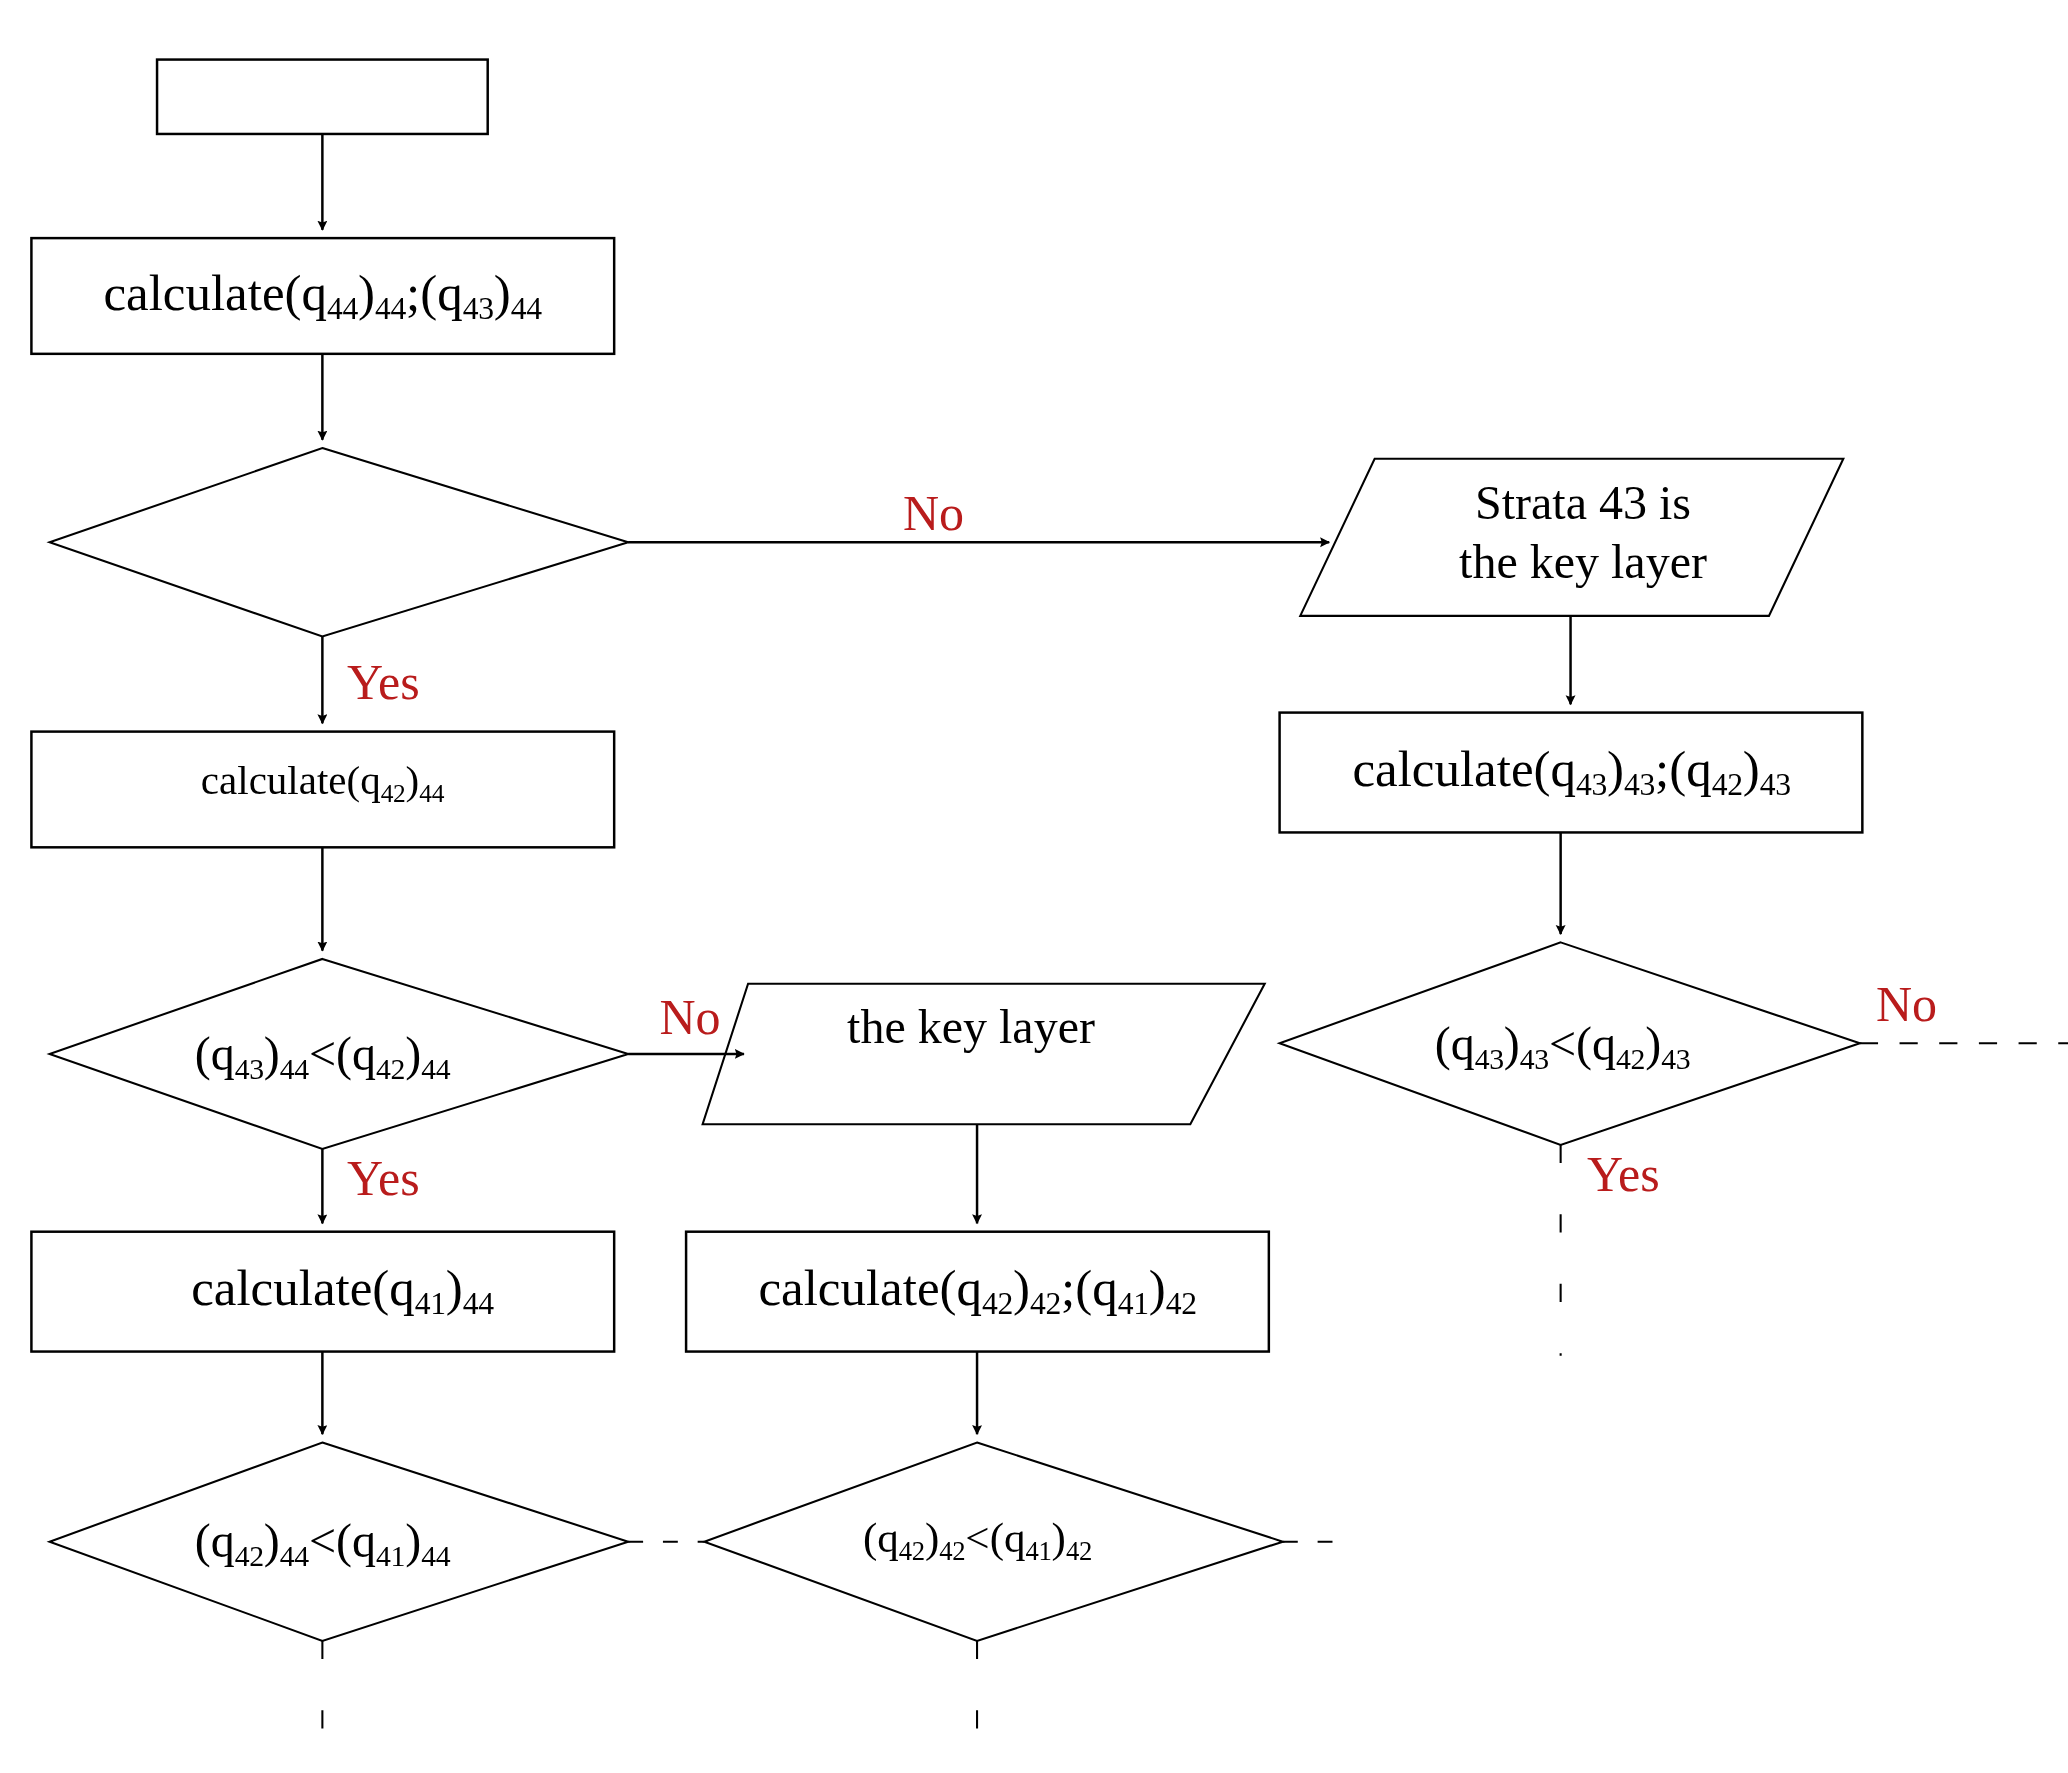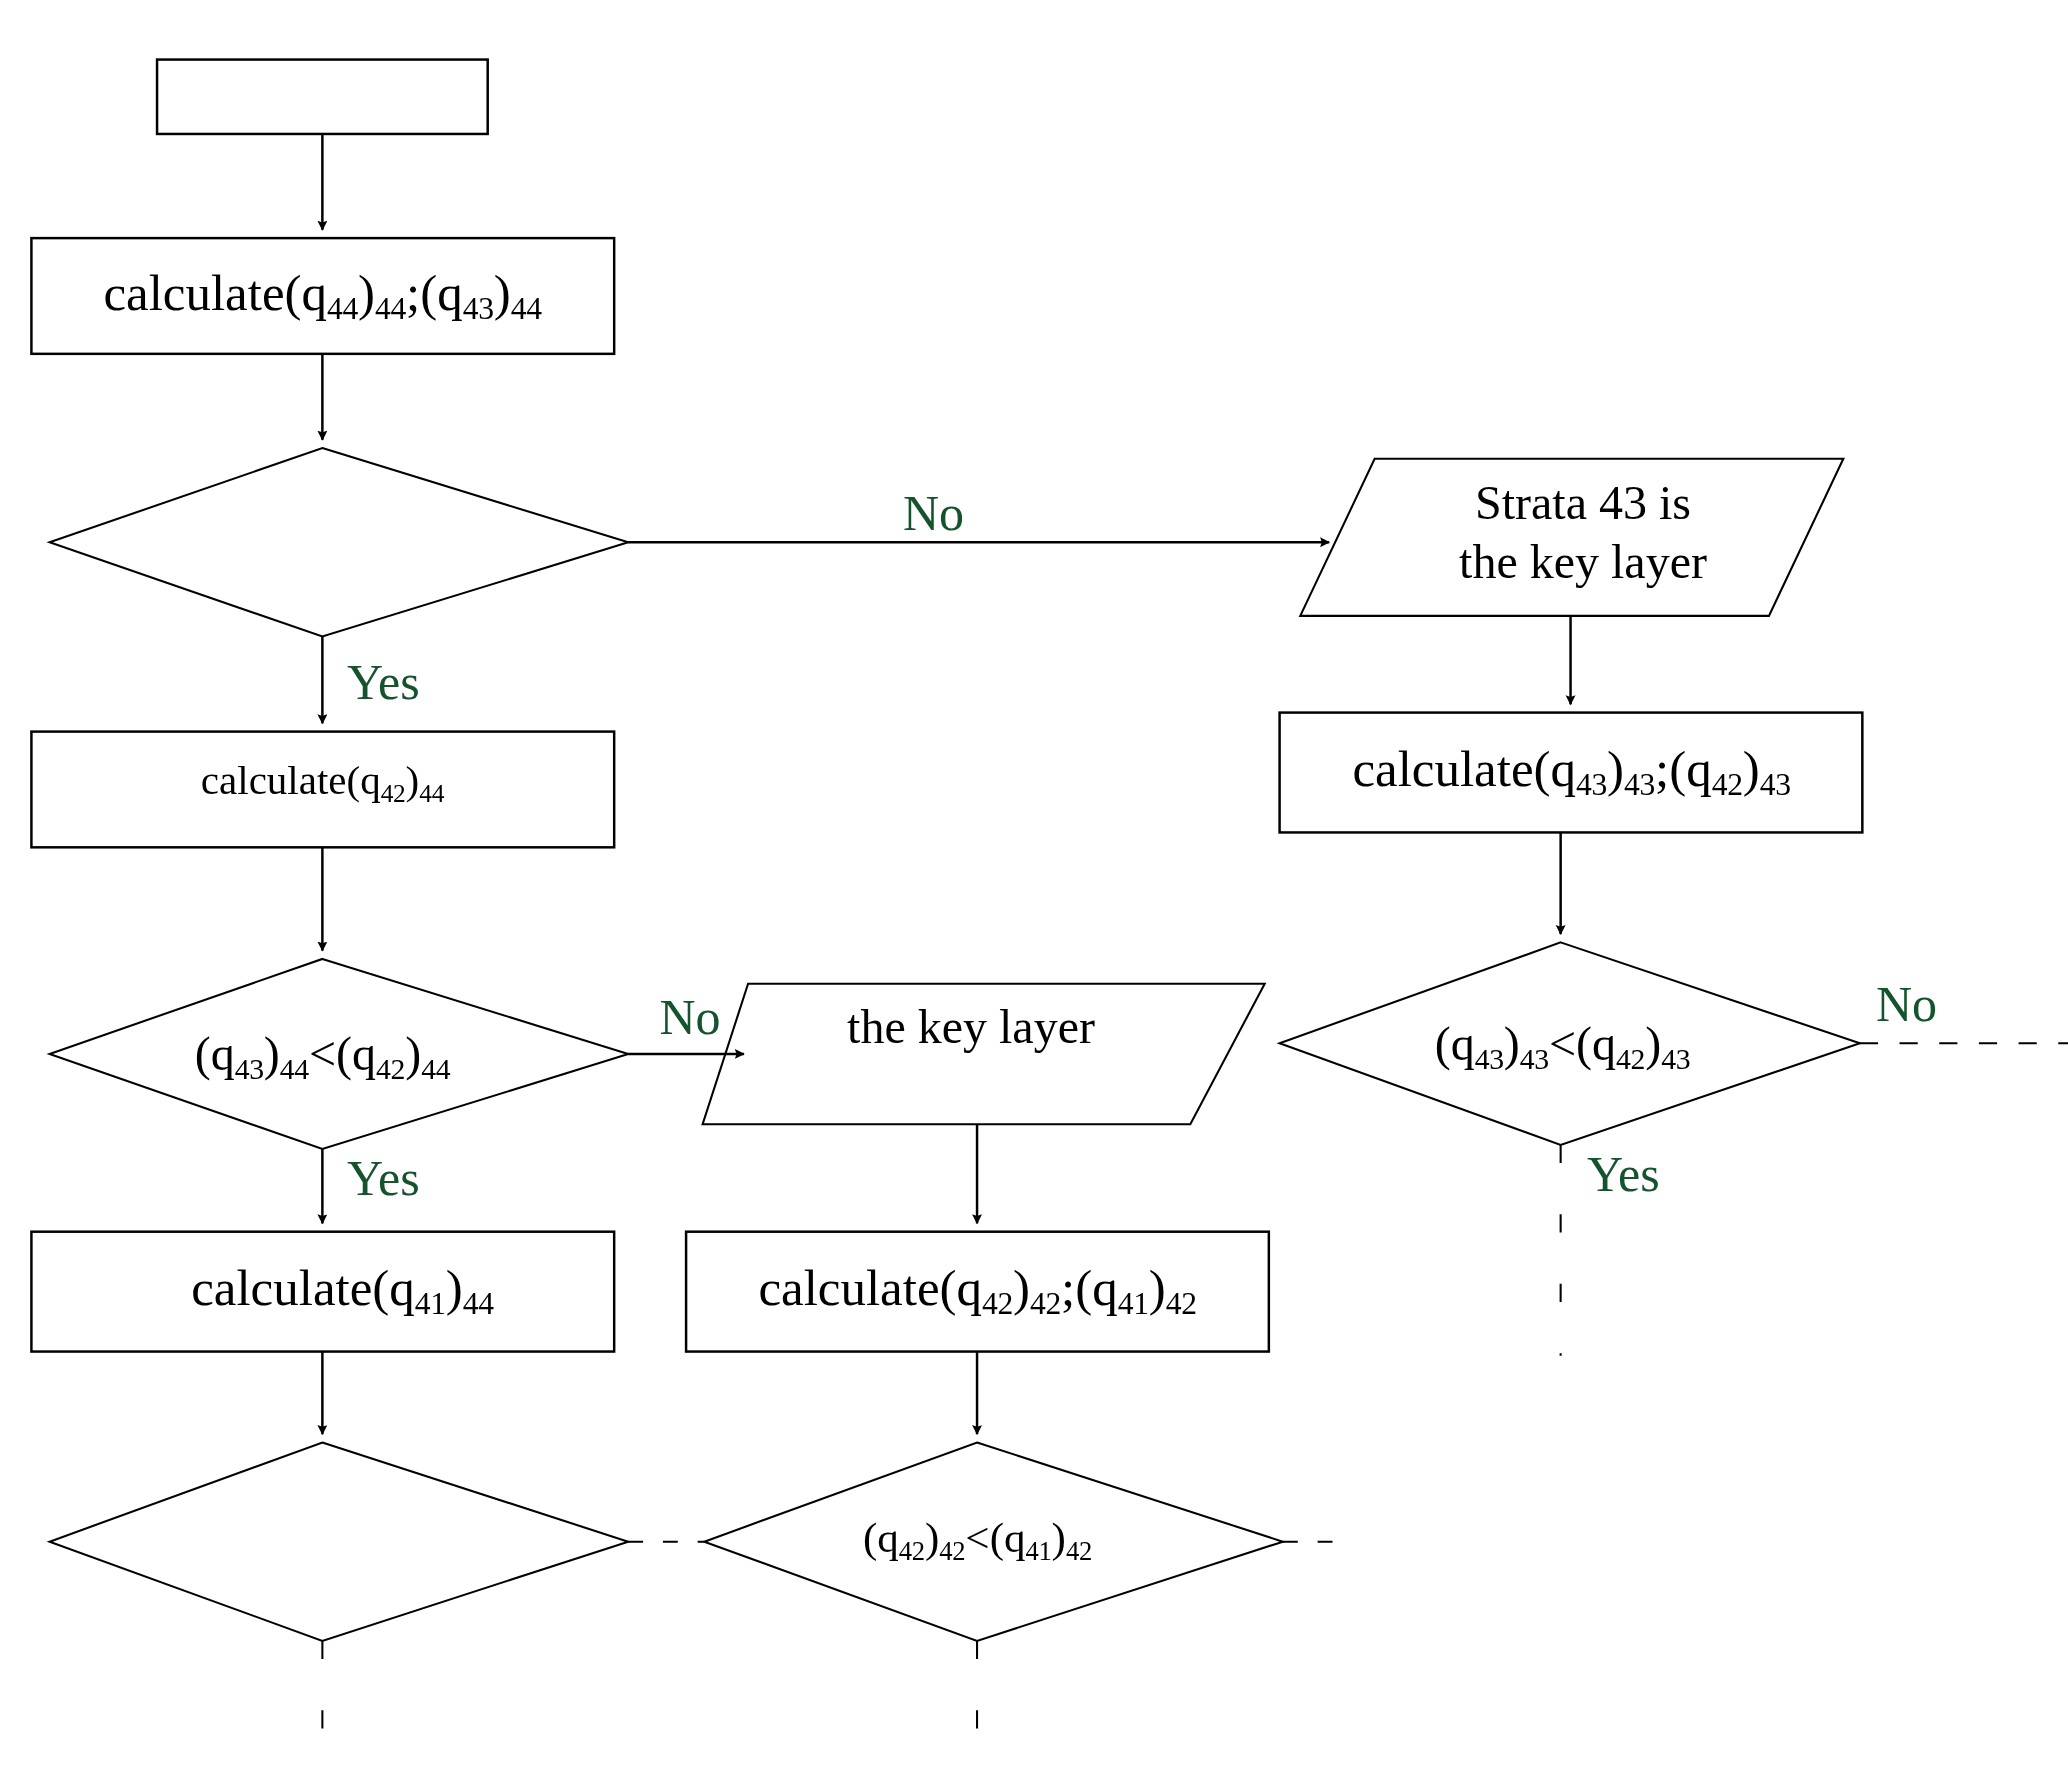--- a/index.html
+++ b/index.html
@@ -26,21 +26,21 @@
     position: absolute;
     color: #000000;
     text-align: center;
     line-height: 1.12;
     white-space: nowrap;
     pointer-events: none;
     font-weight: 400;
   }
   .edge-label {
     position: absolute;
-    color: #14532d;
+    color: #b91c1c;
     text-align: center;
     white-space: nowrap;
     font-weight: 400;
   }
   .sub {
     font-size: 0.62em;
     vertical-align: baseline;
     position: relative;
     top: 0.30em;
     letter-spacing: -0.01em;
@@ -164,19 +164,22 @@
   </div>
 
   <div class="node-label" style="left:31px; top:1260px; width:583px; font-size:51px;padding-left:20px;">
     <span>calculate(q</span><span class="sub">41</span><span>)</span><span class="sub">44</span>
   </div>
 
   <div class="node-label" style="left:686px; top:1260px; width:583px; font-size:51px;">
     <span>calculate(q</span><span class="sub">42</span><span>)</span><span class="sub">42</span><span>;(q</span><span class="sub">41</span><span>)</span><span class="sub">42</span>
   </div>
 
+  <div class="node-label" style="left:91px; top:1514px; width:463px; font-size:48px;">
+    <span>(q</span><span class="sub">42</span><span>)</span><span class="sub">44</span><span>&lt;</span><span>(q</span><span class="sub">41</span><span>)</span><span class="sub">44</span>
+  </div>
 
   <div class="node-label" style="left:746px; top:1514px; width:463px; font-size:43px;">
     <span>(q</span><span class="sub">42</span><span>)</span><span class="sub">42</span><span>&lt;</span><span>(q</span><span class="sub">41</span><span>)</span><span class="sub">42</span>
   </div>
 
 </div>
 
 
 </body></html>

